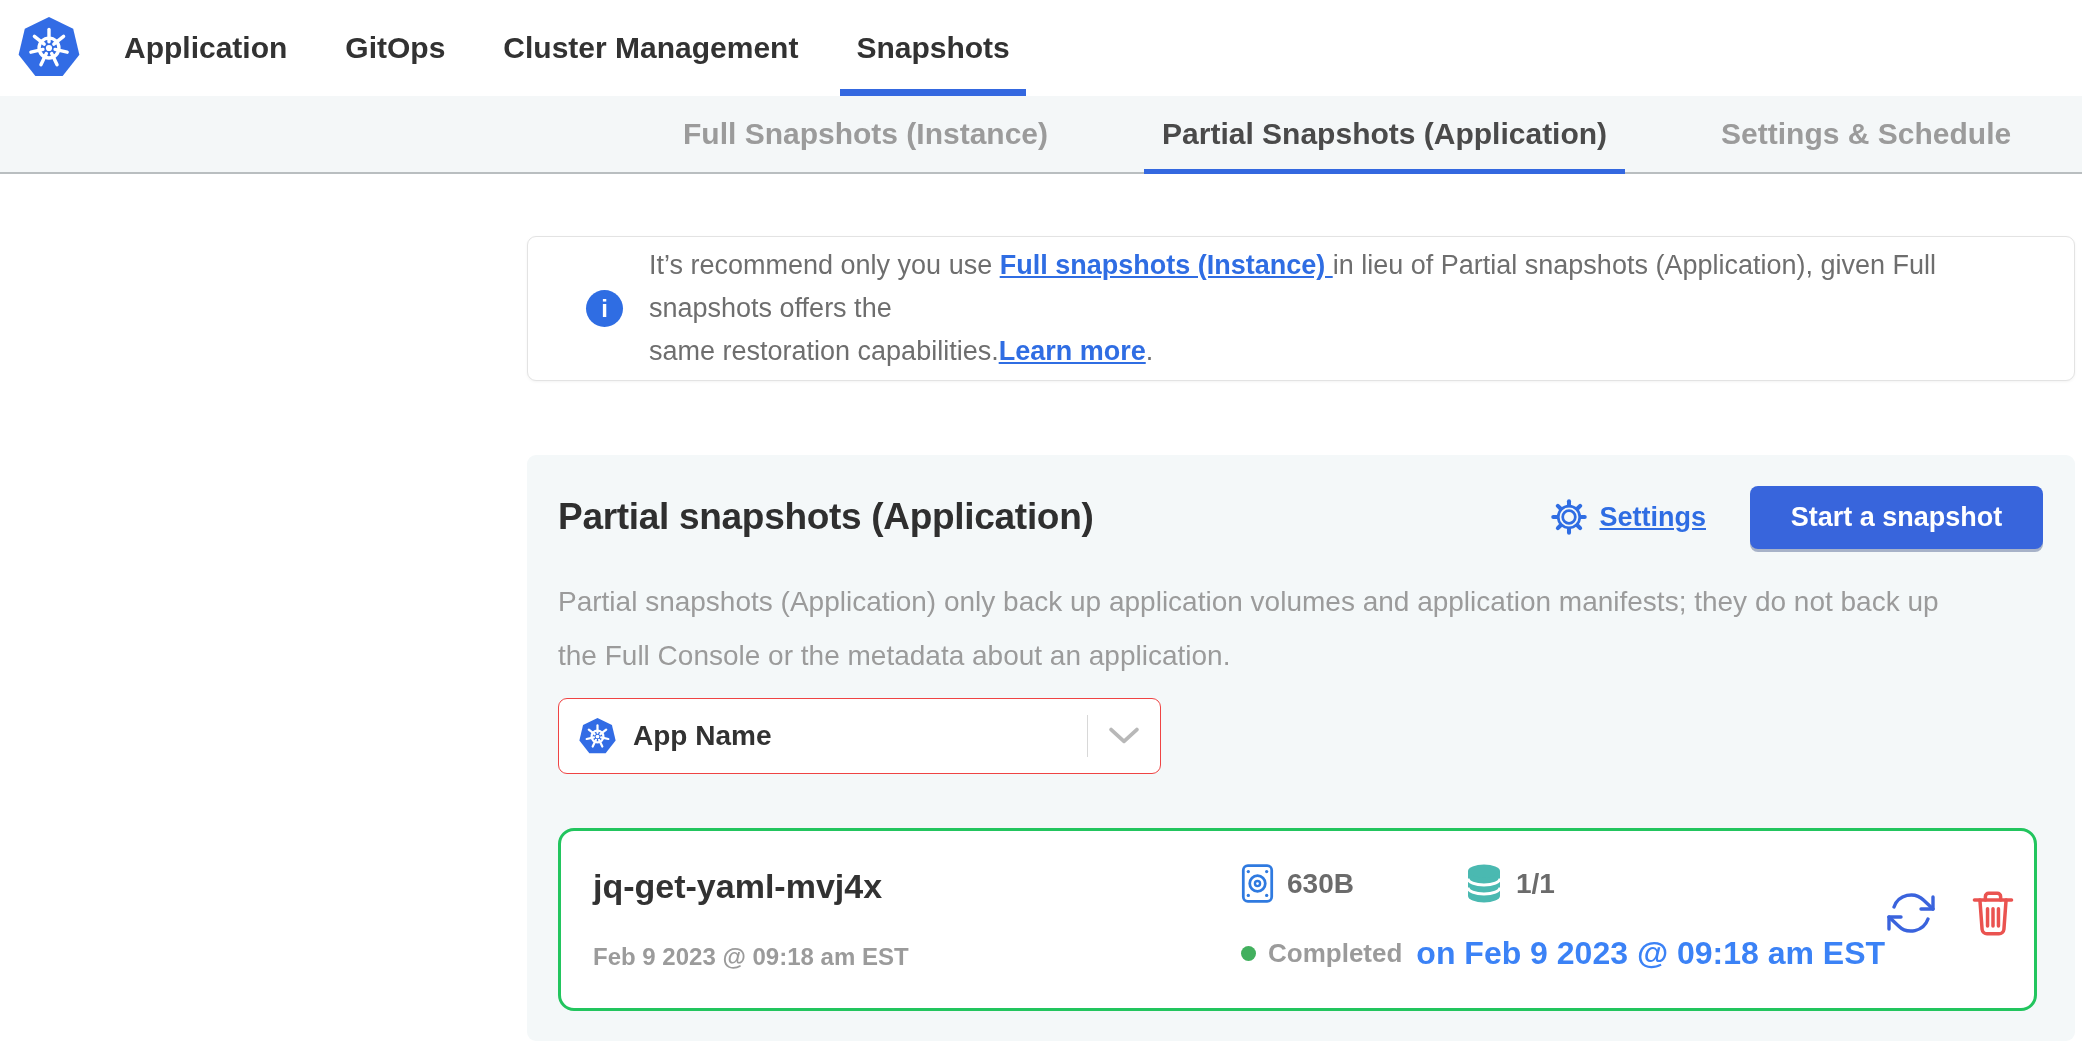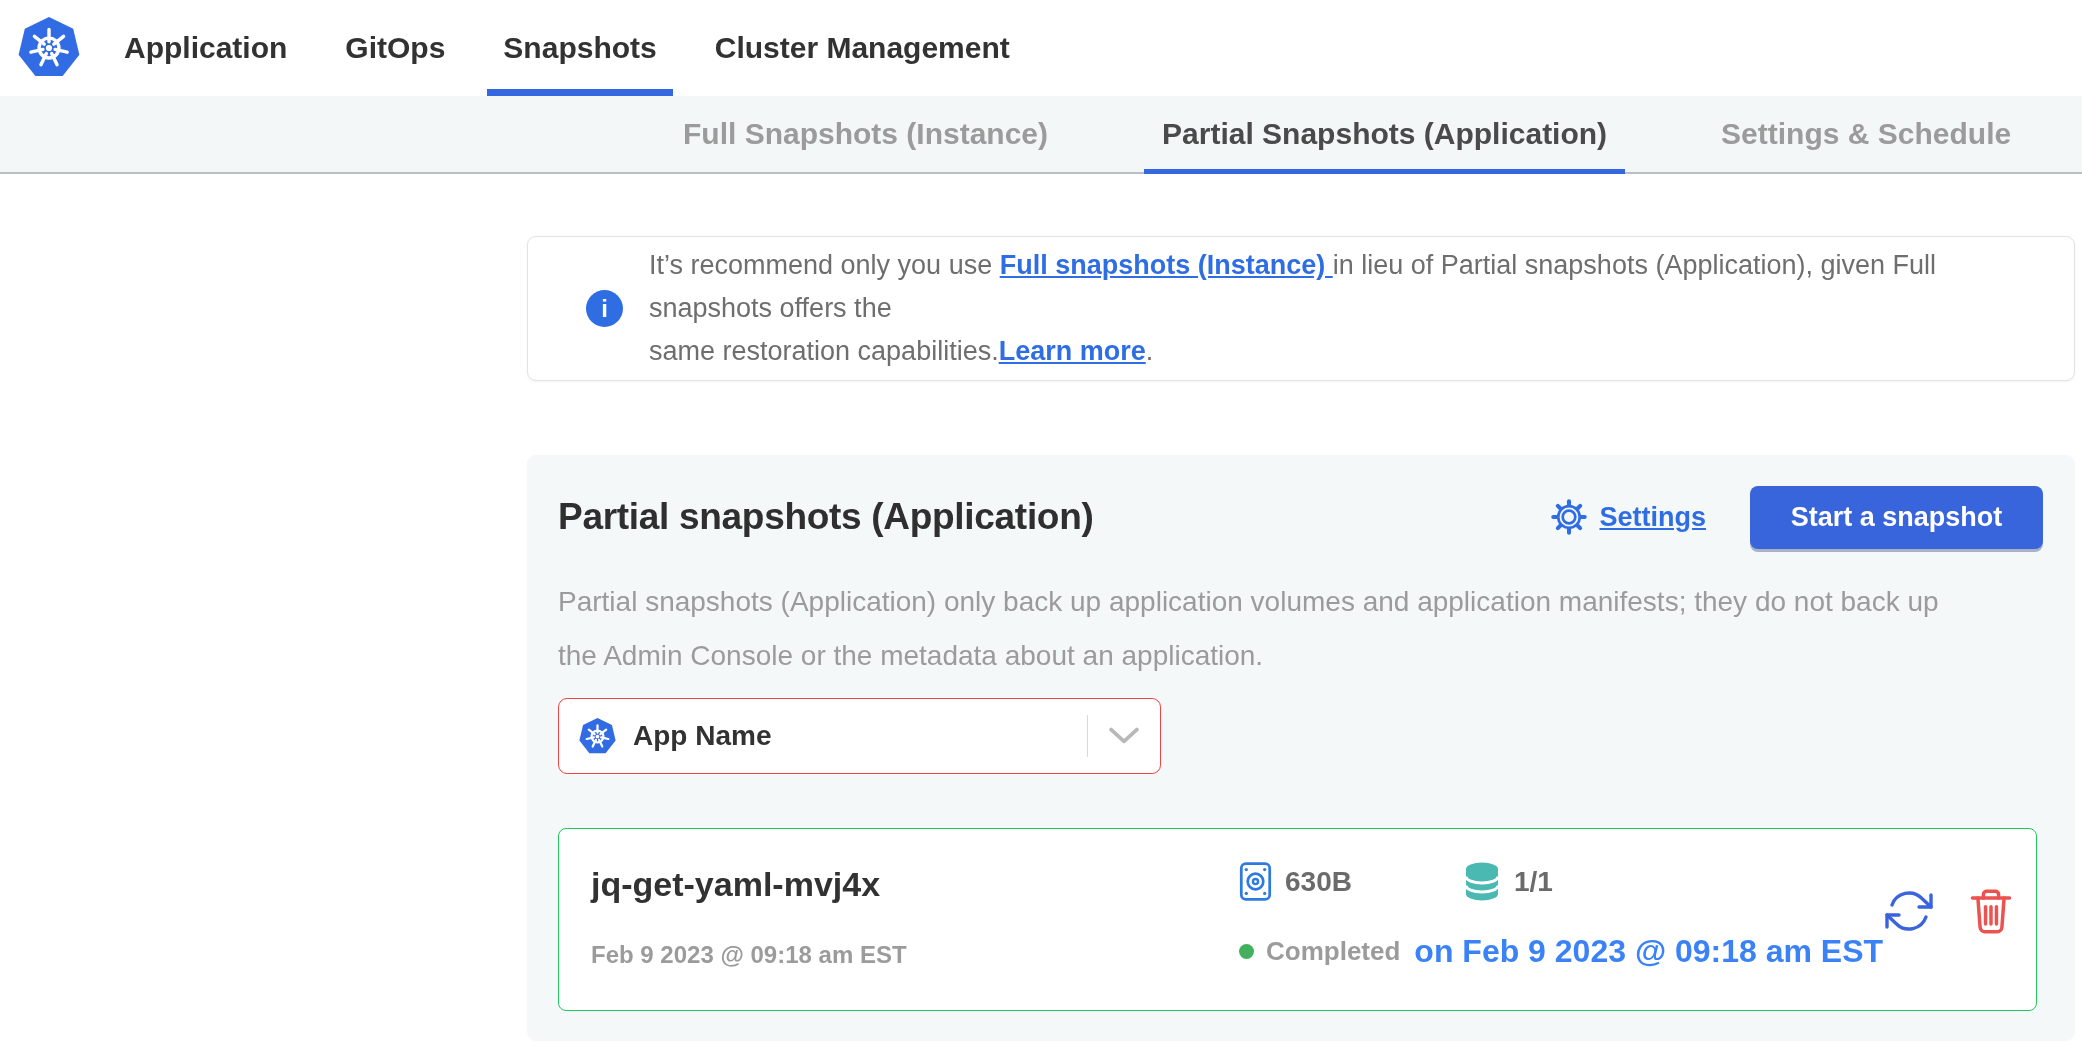--- a/index.html
+++ b/index.html
@@ -40,21 +40,21 @@
   .card-desc { position:absolute; left:31px; top:120px; font-size:28px; line-height:54px; color:#9b9b9b; }
 
   .app-select { position:absolute; left:31px; top:243px; width:603px; height:76px; background:#fff; border:1px solid #ef4444; border-radius:9px; display:flex; align-items:center; cursor:pointer; }
   .app-select .mini-logo { width:37px; height:39px; margin-left:20px; flex:0 0 auto; }
   .app-select .app-name { margin-left:17px; font-size:28px; font-weight:700; color:#323232; }
   .app-select .sel-spacer { flex:1; }
   .app-select .sel-divider { width:1px; height:42px; background:#d8d8d8; }
   .app-select .chev-box { width:72px; display:flex; align-items:center; justify-content:center; }
 
   
-  .snap-row { position:absolute; left:31px; top:373px; width:1479px; height:183px; background:#fff; border:1px solid #22c55e; border-radius:8px; }
+  .snap-row { position:absolute; left:31px; top:373px; width:1479px; height:183px; background:#fff; border:3px solid #22c55e; border-radius:16px; }
   .snap-name { position:absolute; left:32px; top:36px; font-size:34px; font-weight:700; color:#323232; }
   .snap-date { position:absolute; left:32px; top:112px; font-size:24px; font-weight:600; color:#9b9b9b; }
   .snap-size { position:absolute; left:680px; top:32px; display:flex; align-items:center; gap:13px; }
   .snap-vols { position:absolute; left:903px; top:32px; display:flex; align-items:center; gap:12px;justify-content:center; }
   .metric-val { font-size:28px; font-weight:700; color:#6b6b6b; }
   .snap-status { position:absolute; left:680px; top:104px; display:flex; align-items:center; gap:12px; }
   .status-dot { width:15px; height:15px; border-radius:50%; background:#42b05e; }
   .status-word { font-size:26px; font-weight:600; color:#9b9b9b; }
   .status-detail { font-size:32px; font-weight:700; color:#3b82f6; margin-left:2px; }
   .icon-btn { position:absolute; top:58px; width:48px; height:48px; background:none; border:none; padding:0; cursor:pointer; }
@@ -83,27 +83,27 @@
     </svg>
     <div class="topnav-items">
       <div class="topnav-item">
         <span>Application</span>
 
       </div>
       <div class="topnav-item">
         <span>GitOps</span>
 
       </div>
+      <div class="topnav-item">
+        <span>Cluster Management</span>
+
+      </div>
       <div class="topnav-item active">
         <span>Snapshots</span>
         <div class="active-bar"></div>
-      </div>
-      <div class="topnav-item">
-        <span>Cluster Management</span>
-
       </div>
     </div>
   </div>
 
   <div class="subnav">
     <div class="subnav-tab">
       <span>Full Snapshots (Instance)</span>
 
     </div>
     <div class="subnav-tab active">
@@ -148,21 +148,21 @@
             </g>
           </g>
         </svg>
         <span>Settings</span>
       </div>
       <button class="primary-btn">Start a snapshot</button>
     </div>
 
     <div class="card-desc">
       <div>Partial snapshots (Application) only back up application volumes and application manifests; they do not back up</div>
-      <div>the Admin Console or the metadata about an application.</div>
+      <div>the Full Console or the metadata about an application.</div>
     </div>
 
     <div class="app-select">
       <svg class="mini-logo" viewBox="0 0 100 104">
         <polygon points="50,2 89,21 99,63 72,97 28,97 1,63 11,21" fill="#326ce5"></polygon>
         <g stroke="#ffffff" stroke-width="6" fill="none" stroke-linecap="round">
           <circle cx="50" cy="52" r="16"></circle>
           <line x1="50" y1="42" x2="50" y2="22"></line>
           <line x1="57.8" y1="45.8" x2="73.5" y2="33.3"></line>
           <line x1="59.8" y1="54.2" x2="79.3" y2="58.7"></line>

